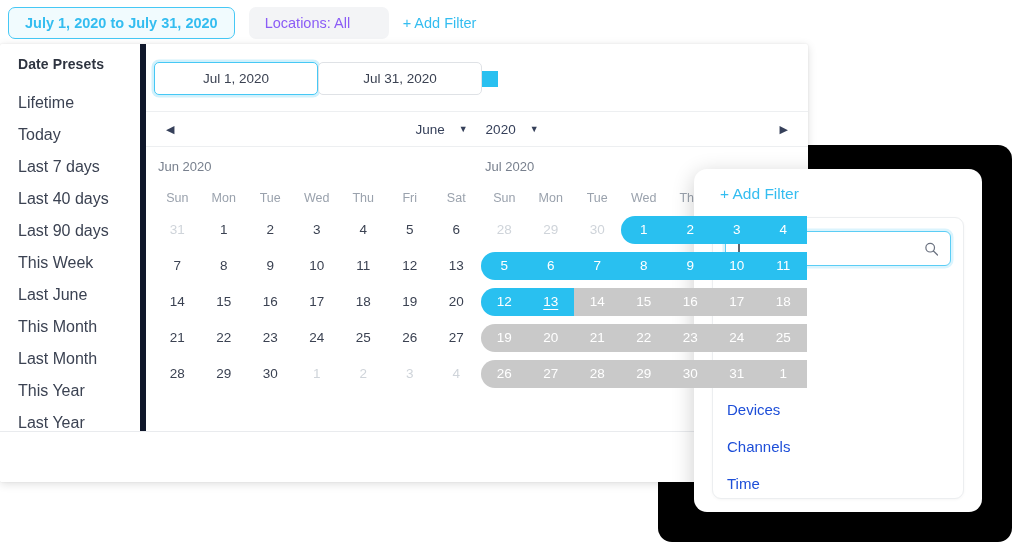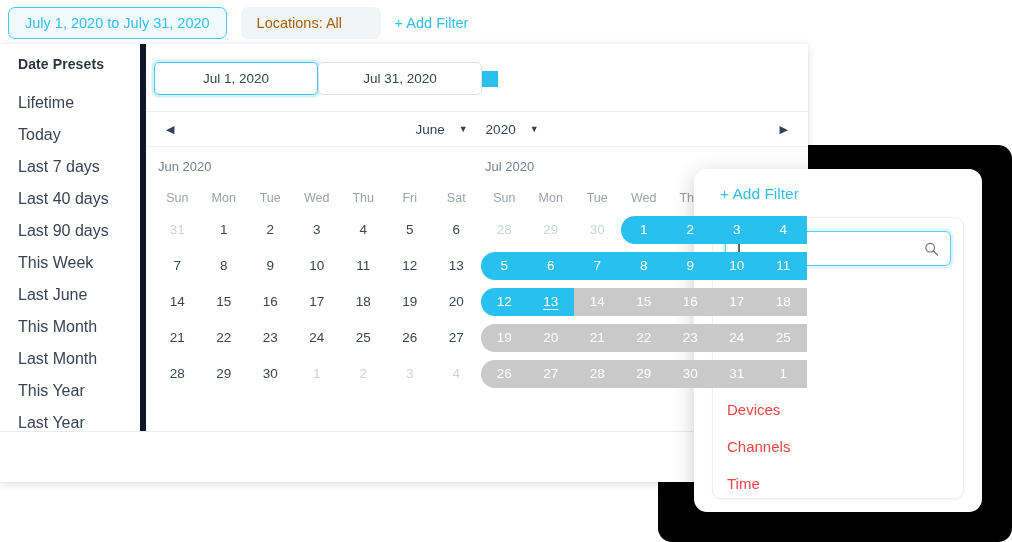--- a/index.html
+++ b/index.html
@@ -45,30 +45,31 @@
     height: 32px;
     padding: 0 16px;
     display: flex;
     align-items: center;
     border: 1.5px solid #46c8f5;
     border-radius: 7px;
     background: #f1fbfe;
     color: #34bdf0;
     font-size: 14.5px;
     white-space: nowrap;
+    font-weight: bold;
   }
   .chip-plain {
     height: 32px;
     min-width: 140px;
     padding: 0 16px;
     display: flex;
     align-items: center;
     border-radius: 7px;
     background: #f3f4f6;
-    color: #a16207;
+    color: #8b5cf6;
     font-size: 14.5px;
     white-space: nowrap;
   }
   .add-filter-link {
     color: #34bdf0;
     font-size: 14.5px;
     white-space: nowrap;
     cursor: pointer;
   }
 
@@ -308,21 +309,21 @@
   .search-icon {
     position: absolute;
     right: 11px;
     top: 50%;
     transform: translateY(-50%);
     width: 15px; height: 15px;
   }
   .fp-list { padding-top: 14px; }
   .fp-item {
     font-size: 15px;
-    color: #ef4444;
+    color: #1d4ed8;
     height: 37px;
     line-height: 37px;
     padding-left: 2px;
     cursor: pointer;
   }
 </style>
 </head>
 <body>
 
 <div id="root">

